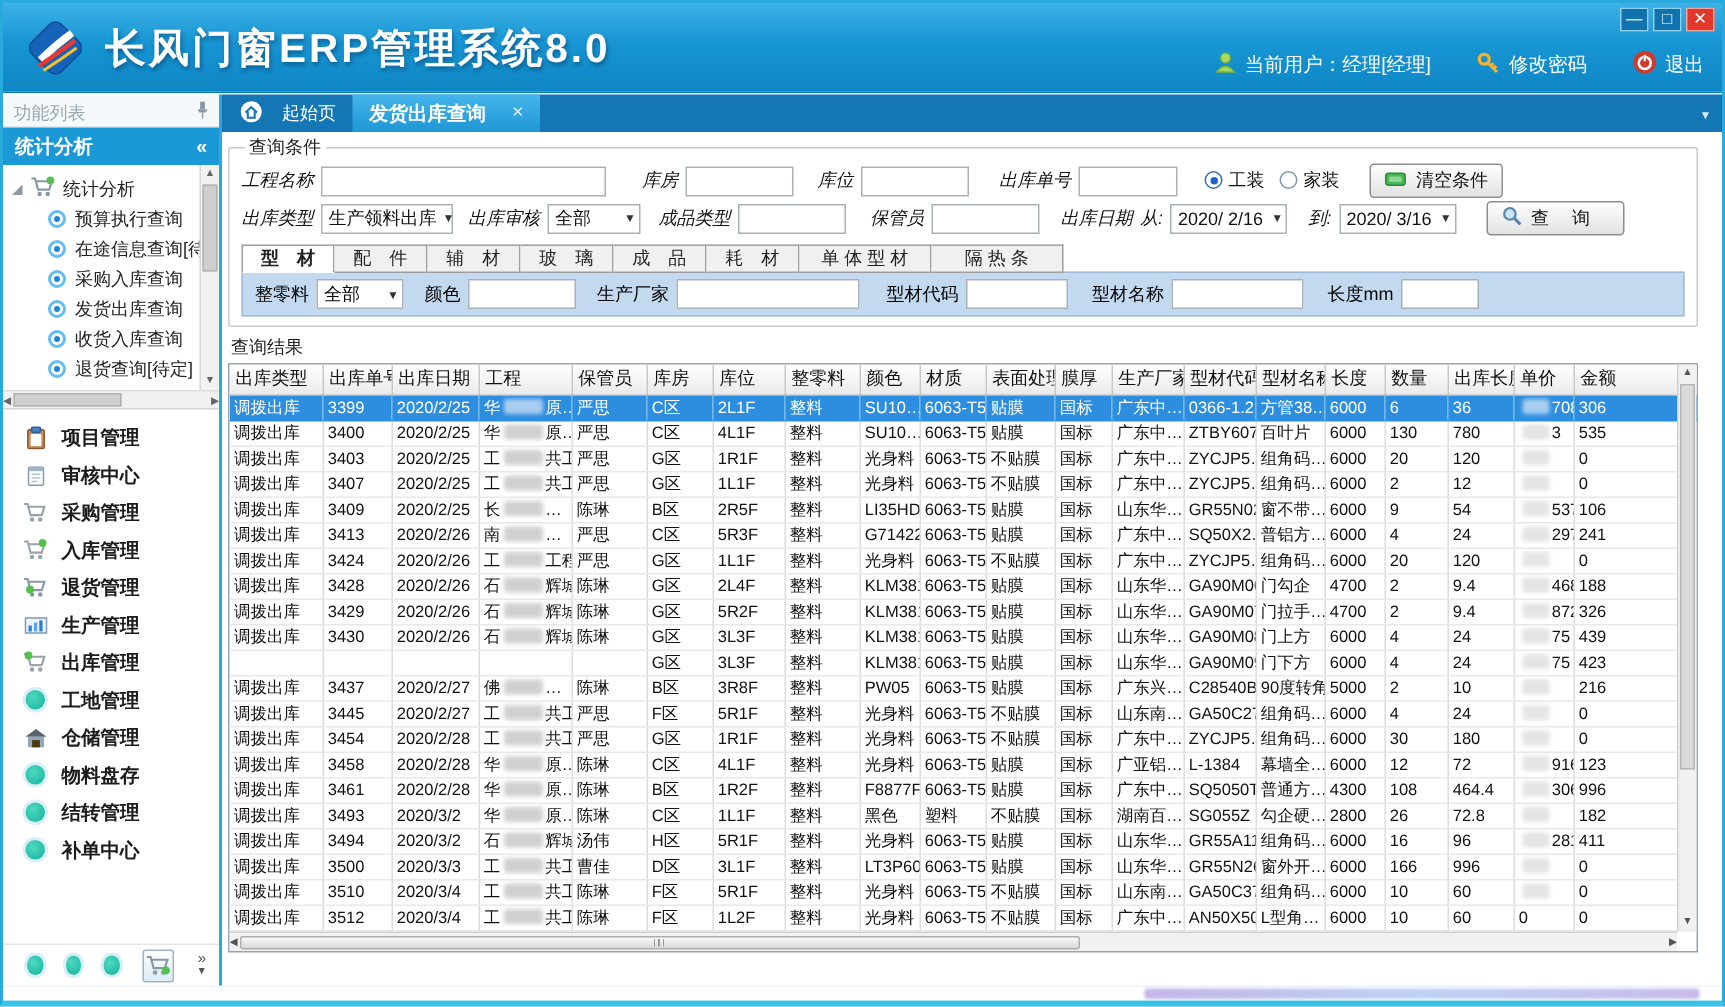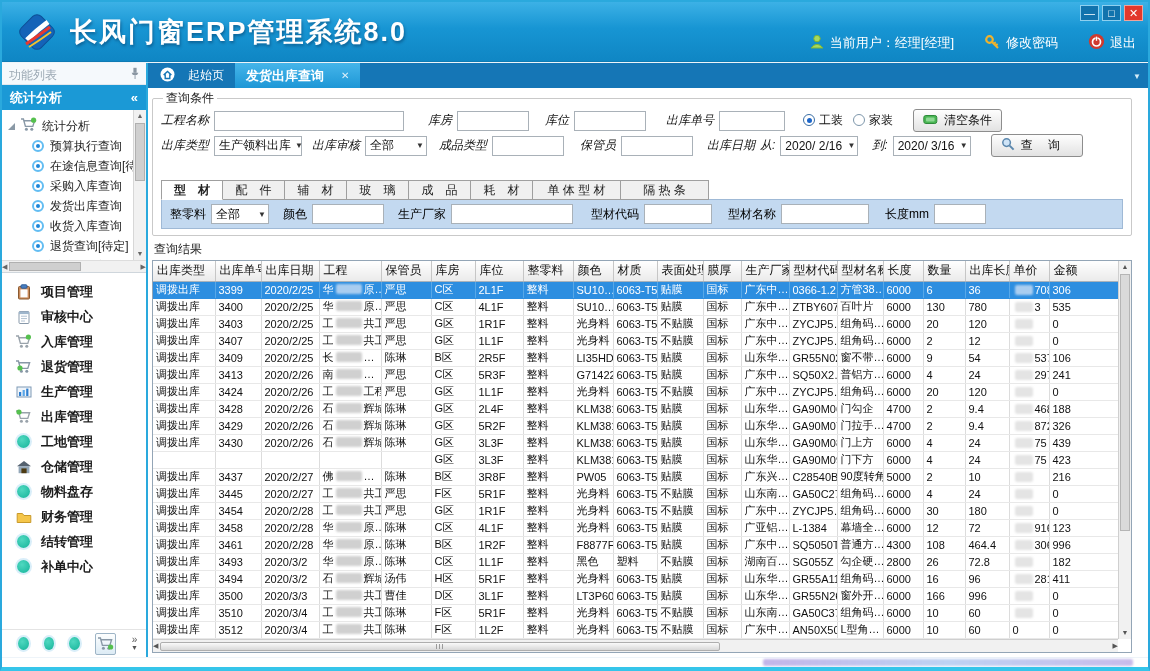--- a/index.html
+++ b/index.html
@@ -81,21 +81,21 @@
     justify-content:space-between; padding:0 2px 0 4px; font-size:12px; }
   .dd .car { font-size:8px; color:#333; margin-left:4px; }
   .radio { width:12px; height:12px; border-radius:50%; border:1px solid #7e97ab; background:#fff;
     position:relative; display:inline-block; vertical-align:-2px; margin-right:4px; }
   .radio.sel { border-color:#3a6ea5; }
   .radio.sel::after { content:""; position:absolute; inset:2.5px; border-radius:50%; background:#1d66c9; }
   .btn { height:23px; border:1px solid #8d8d8d; border-radius:3px; background:linear-gradient(#fefefe,#e2e2e2);
     display:flex; align-items:center; gap:6px; padding:0 9px; font-size:12px; color:#111; }
   .btn.query { width:92px; justify-content:flex-start; letter-spacing:6px; }
 
-  .mat-tabs { display:flex; margin-top:22px; height:20px; position:relative; z-index:2; }
+  .mat-tabs { display:flex; margin-top:4px; height:20px; position:relative; z-index:2;align-items:center; }
   .mat-tab { width:62px; display:flex; align-items:center; justify-content:center; font-size:12px;
     color:#222; background:#f0f0f0; border:1px solid #9f9f9f; border-left:none; white-space:nowrap; overflow:hidden; }
   .mat-tab:first-child { border-left:1px solid #9f9f9f; }
   .mat-tab.wide { width:88px; }
   .mat-tab.on { background:#fff; border-bottom:1px solid #fff; font-weight:bold; }
   .filter-row { background:#c3d9f0; border:1px solid #9fb9d6; margin-top:-1px; height:30px;
     display:flex; align-items:center; font-size:12px; padding:0 8px; white-space:nowrap; }
 
   .results-label { font-size:12px; color:#222; margin:5px 2px 2px 2px; }
   .grid { position:relative; height:393px; border:1px solid #93a5b6; background:#fff; overflow:hidden; }
@@ -274,20 +274,30 @@
               </svg>
             </span>
             <span>审核中心</span>
           </div>
           <div class="menu-item">
             <span class="ic">
               <svg width="17" height="15">
                 <path d="M1 2 h2.4 l2 7.4 h7.4 l1.8 -5.6 H4.3" fill="none" stroke="#9aa3ab" stroke-width="1.4"></path>
                 <circle cx="6.4" cy="12.3" r="1.5" fill="#9aa3ab"></circle>
                 <circle cx="11.8" cy="12.3" r="1.5" fill="#9aa3ab"></circle>
+              </svg>
+            </span>
+            <span>采购管理</span>
+          </div>
+          <div class="menu-item">
+            <span class="ic">
+              <svg width="17" height="15">
+                <path d="M1 2 h2.4 l2 7.4 h7.4 l1.8 -5.6 H4.3" fill="none" stroke="#9aa3ab" stroke-width="1.4"></path>
+                <circle cx="6.4" cy="12.3" r="1.5" fill="#9aa3ab"></circle>
+                <circle cx="11.8" cy="12.3" r="1.5" fill="#9aa3ab"></circle>
                 <circle cx="13.4" cy="3" r="2.6" fill="#55c04e"></circle>
               </svg>
             </span>
             <span>入库管理</span>
           </div>
           <div class="menu-item">
             <span class="ic">
               <svg width="17" height="15">
                 <path d="M1 2 h2.4 l2 7.4 h7.4 l1.8 -5.6 H4.3" fill="none" stroke="#8898a6" stroke-width="1.4"></path>
                 <circle cx="6.4" cy="12.3" r="1.5" fill="#8898a6"></circle>
@@ -333,28 +343,20 @@
                 <rect x="5.4" y="9.4" width="5.2" height="4.8" fill="#4c3a12"></rect>
               </svg>
             </span>
             <span>仓储管理</span>
           </div>
           <div class="menu-item">
             <span class="ic">
               <span class="tealdot"></span>
             </span>
             <span>物料盘存</span>
-          </div>
-          <div class="menu-item">
-            <span class="ic">
-              <svg width="16" height="14">
-                <path d="M1.2 3.5 h5.2 l1.6 2 h6.8 v7 H1.2 Z" fill="#f5c64a" stroke="#c8992a"></path>
-              </svg>
-            </span>
-            <span>财务管理</span>
           </div>
           <div class="menu-item">
             <span class="ic">
               <span class="tealdot"></span>
             </span>
             <span>结转管理</span>
           </div>
           <div class="menu-item">
             <span class="ic">
               <span class="tealdot"></span>

